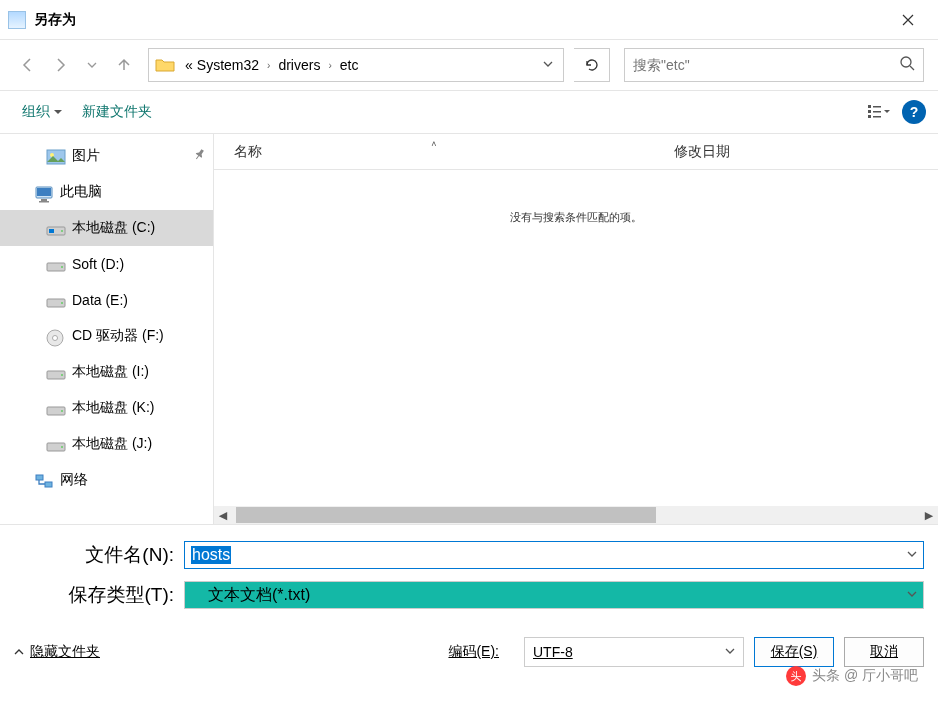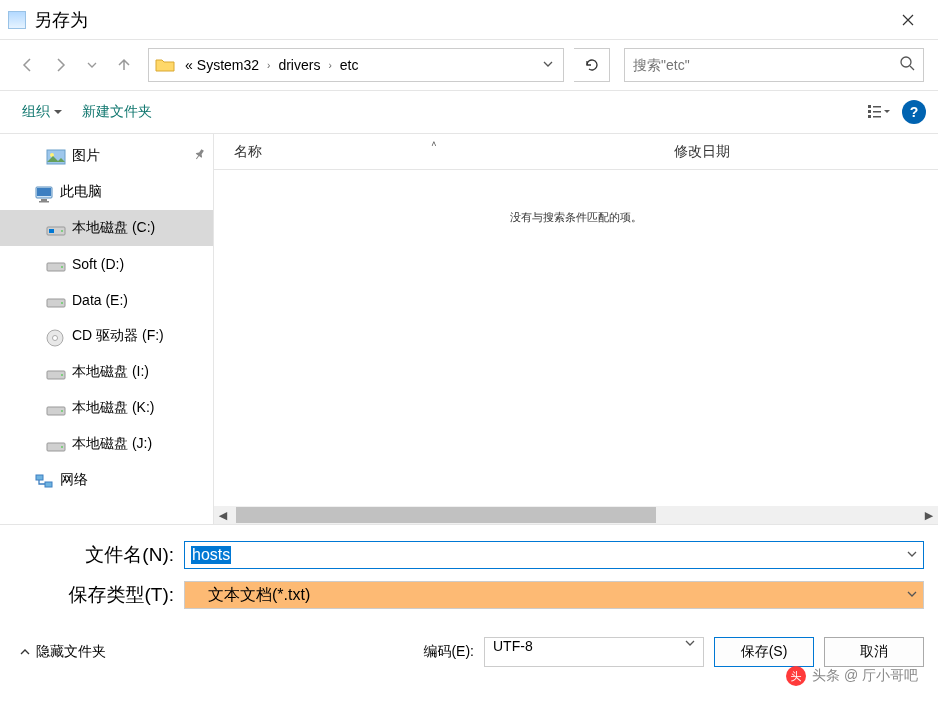--- a/index.html
+++ b/index.html
@@ -1,20 +1,20 @@
 <!DOCTYPE html>
 <html><head>
 <meta charset="utf-8">
 <style>
 * { box-sizing: border-box; margin: 0; padding: 0; font-family: "Microsoft YaHei", "Segoe UI", sans-serif; }
 body { background: #fff; width: 938px; height: 708px; overflow: hidden; position: relative; }
 
 .titlebar { height: 40px; display: flex; align-items: center; padding: 0 8px; border-bottom: 1px solid #e5e5e5; }
 .titlebar .app-icon { width: 18px; height: 18px; background: linear-gradient(#b3d9ff, #e6f3ff); border: 1px solid #99c2e6; margin-right: 8px; }
-.titlebar .title { font-size: 18px; }
+.titlebar .title { font-size: 14px; font-weight: bold; }
 .titlebar .close { margin-left: auto; width: 44px; height: 36px; display: flex; align-items: center; justify-content: center; cursor: pointer; font-size: 16px; }
 
 .navbar { height: 50px; display: flex; align-items: center; padding: 0 14px; gap: 4px; }
 .nav-btn { width: 28px; height: 28px; display: flex; align-items: center; justify-content: center; color: #888; font-size: 18px; cursor: pointer; }
 .addrbar { flex: 1; height: 34px; border: 1px solid #ccc; display: flex; align-items: center; padding: 0 6px; margin: 0 6px; background: #fff; }
 .addrbar .folder-icon { width: 20px; height: 16px; margin-right: 8px; }
 .addrbar .crumb { font-size: 14px; padding: 0 2px; cursor: pointer; }
 .addrbar .sep { color: #666; padding: 0 6px; font-size: 10px; }
 .addrbar .dd { margin-left: auto; color: #555; font-size: 12px; padding: 0 4px; }
 .refresh-btn { width: 36px; height: 34px; border: 1px solid #ccc; border-left: none; display: flex; align-items: center; justify-content: center; cursor: pointer; }
@@ -46,31 +46,31 @@
 .empty-msg { text-align: center; padding-top: 40px; font-size: 11px; color: #333; }
 .hscroll { height: 18px; background: #f0f0f0; display: flex; align-items: center; margin-top: auto; }
 .hscroll .arrow { width: 18px; text-align: center; color: #555; font-size: 11px; cursor: pointer; }
 .hscroll .thumb { flex: 0 0 420px; height: 16px; background: #c1c1c1; margin-left: 4px; }
 .hscroll .track { flex: 1; }
 
 .form-area { padding: 16px 14px 8px 14px; border-top: 1px solid #e5e5e5; }
 .form-row { display: flex; align-items: center; margin-bottom: 12px; }
 .form-row label { width: 170px; text-align: right; padding-right: 10px; font-size: 19px; }
 .form-row .field { flex: 1; height: 28px; border: 1px solid #0078d4; display: flex; align-items: center; padding: 0 6px; }
-.form-row .field.type { border-color: #ccc; background: #fdba74; padding-left: 23px; }
+.form-row .field.type { border-color: #ccc; background: #14b8a6; padding-left: 23px; }
 .form-row .field .sel-highlight { background: #0078d4; color: #fff; padding: 0 1px; }
 .form-row .field .dd-arrow { color: #555; font-size: 11px; cursor: pointer; }
 
-.bottom-bar { display: flex; align-items: center; padding: 8px 14px 12px 20px; }
+.bottom-bar { display: flex; align-items: center; padding: 8px 14px 12px 14px; text-decoration: underline; }
 .bottom-bar .hide-folders { font-size: 14px; cursor: pointer; display: flex; align-items: center; gap: 6px; }
 .bottom-bar .right-group { margin-left: auto; display: flex; align-items: center; gap: 10px; }
 .bottom-bar .enc-label { font-size: 14px; }
-.bottom-bar .enc-select { width: 220px; height: 30px; border: 1px solid #ccc; display: flex; align-items: flex-start; padding: 0 8px; font-size: 14px; background: #fff; cursor: pointer; }
+.bottom-bar .enc-select { width: 220px; height: 30px; border: 1px solid #ccc; display: flex; align-items: center; padding: 0 8px; font-size: 14px; background: #fff; cursor: pointer; margin-left: 15px; }
 .bottom-bar .enc-select .dd-arrow { margin-left: auto; font-size: 11px; color: #555; }
-.bottom-bar .action-btn { width: 100px; height: 30px; border: 1px solid #aaa; background: #fdfdfd; font-size: 14px; cursor: pointer; display: flex; align-items: center; justify-content: center; }
+.bottom-bar .action-btn { width: 80px; height: 30px; border: 1px solid #aaa; background: #fdfdfd; font-size: 14px; cursor: pointer; display: flex; align-items: center; justify-content: center; }
 .bottom-bar .action-btn.primary { border-color: #0078d4; }
 
 .watermark { position: absolute; right: 20px; bottom: 22px; font-size: 14px; color: #888; display: flex; align-items: center; gap: 6px; pointer-events: none; }
 .watermark .wm-icon { width: 20px; height: 20px; border-radius: 50%; background: #ff3a3a; color: #fff; font-size: 11px; display: flex; align-items: center; justify-content: center; }
 </style>
 </head>
 <body>
 
 <div class="titlebar">
   <div class="app-icon"></div>

